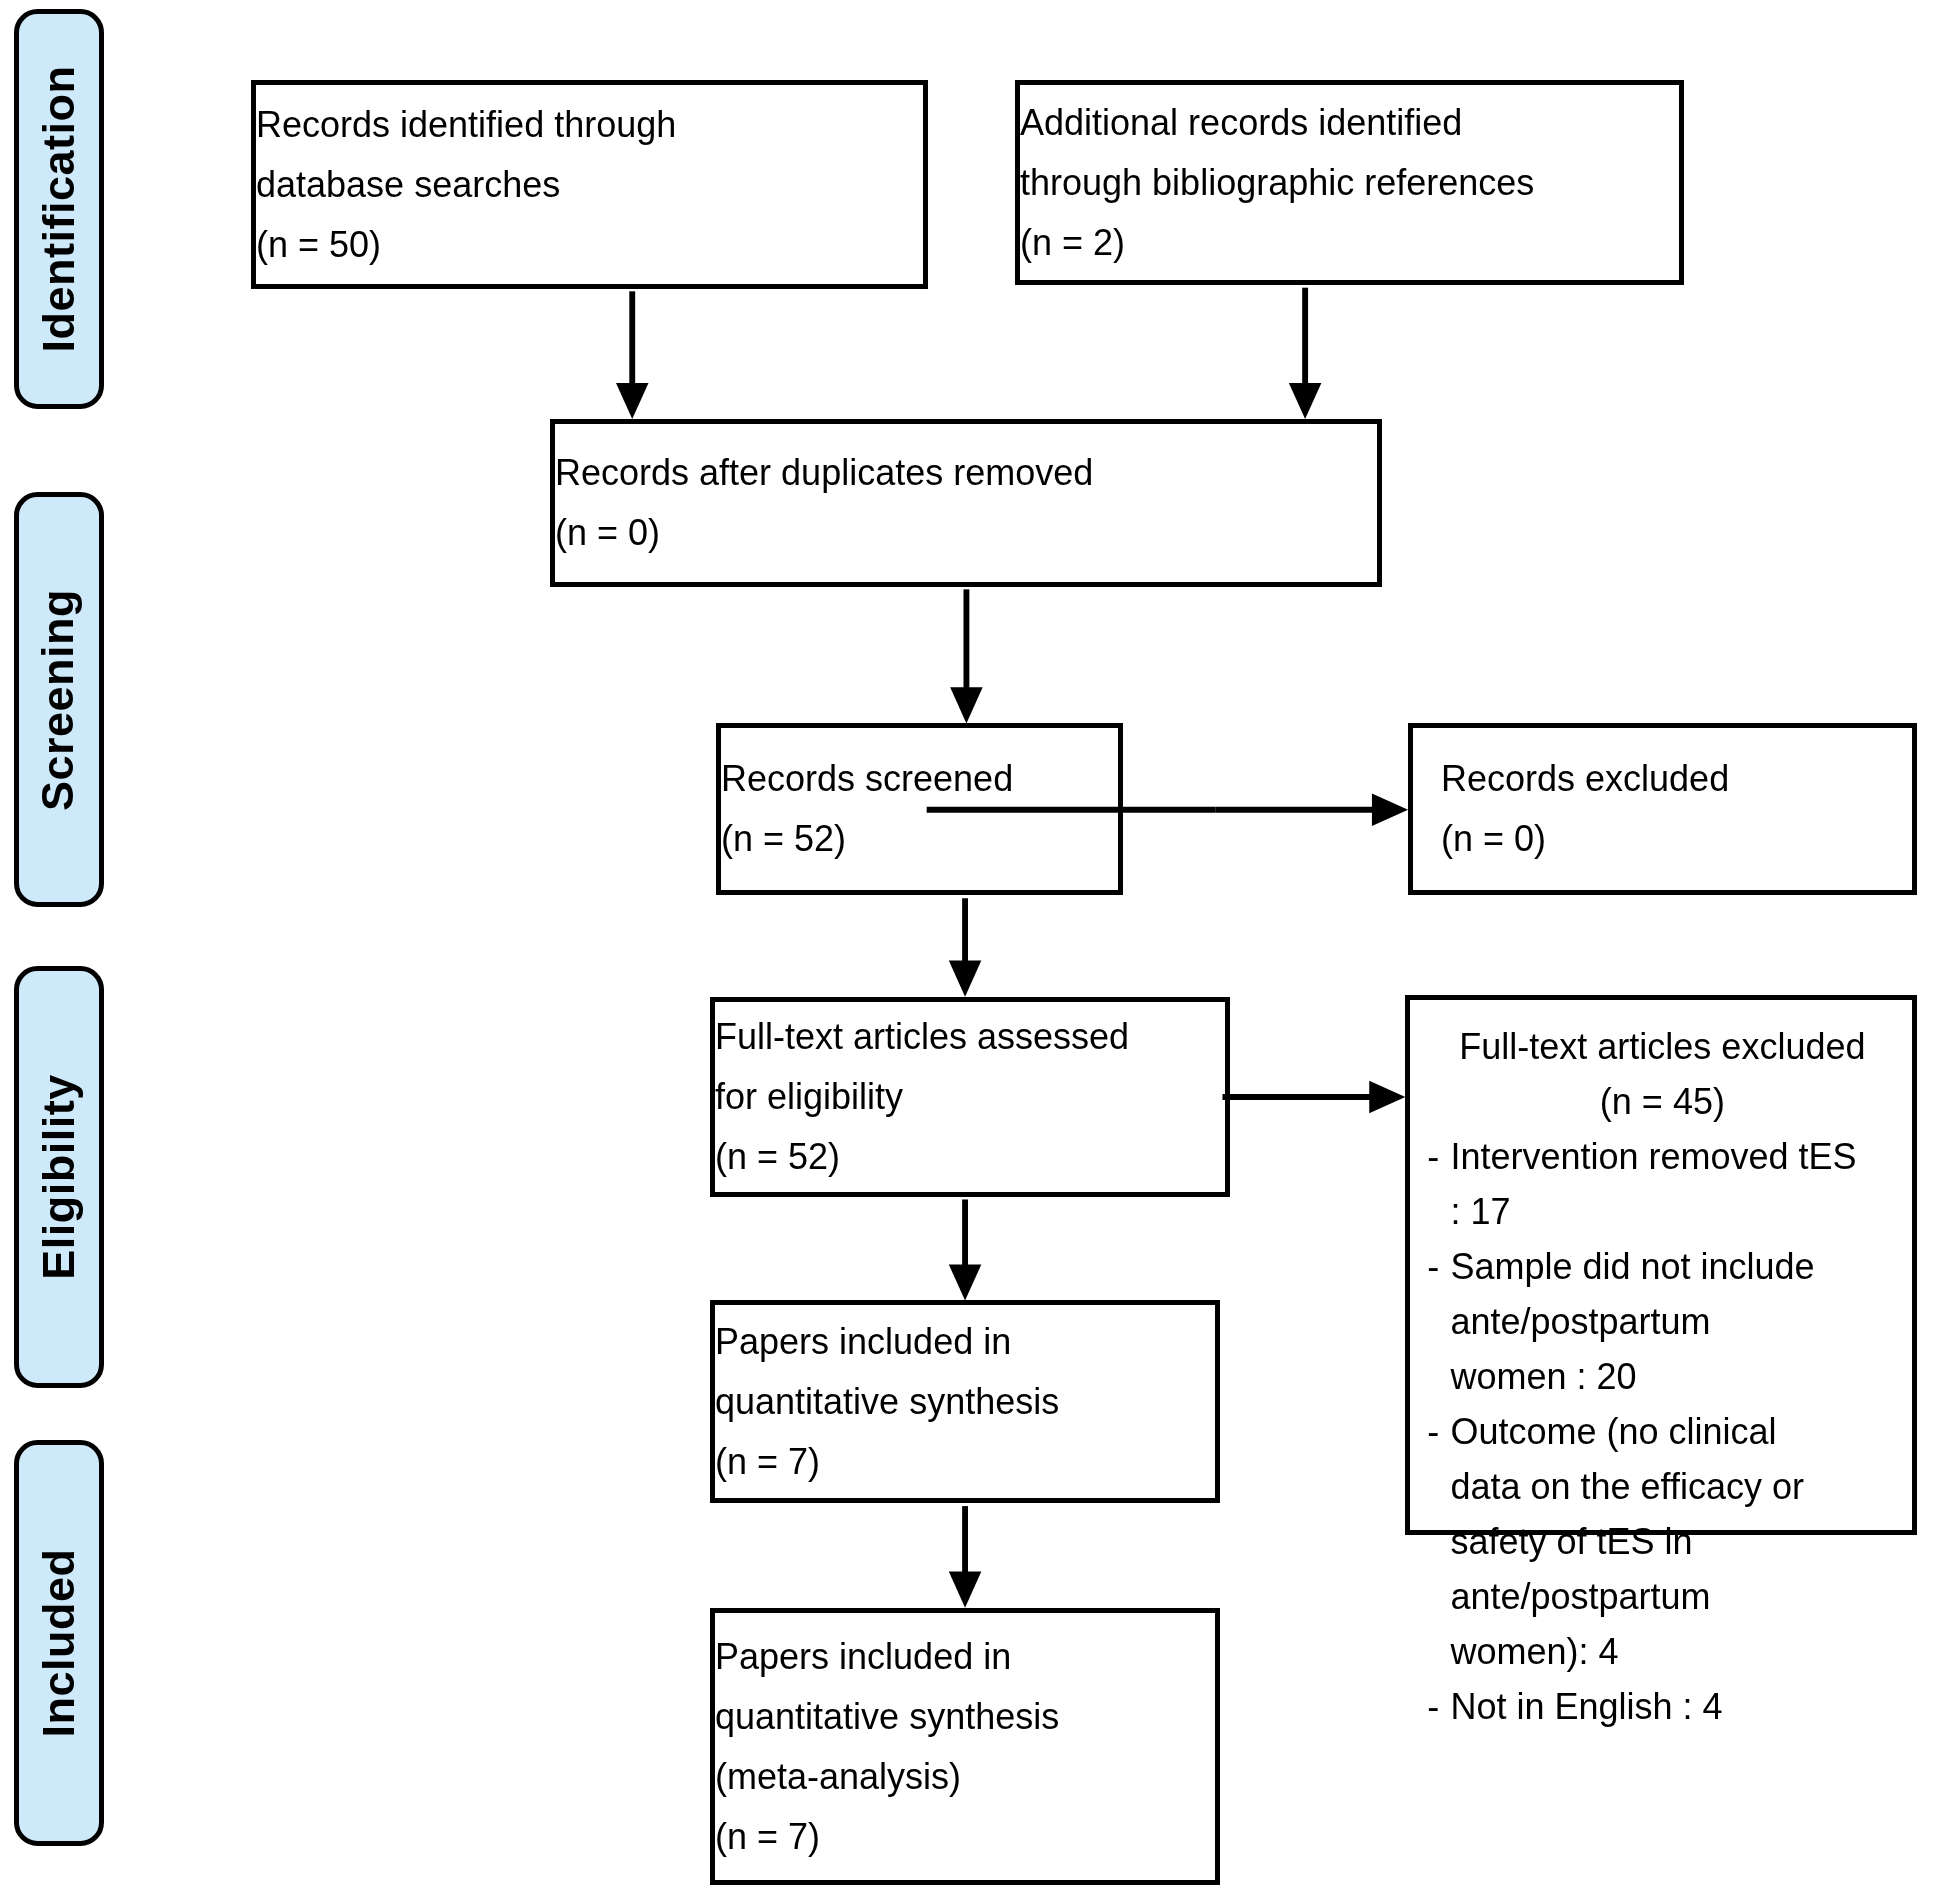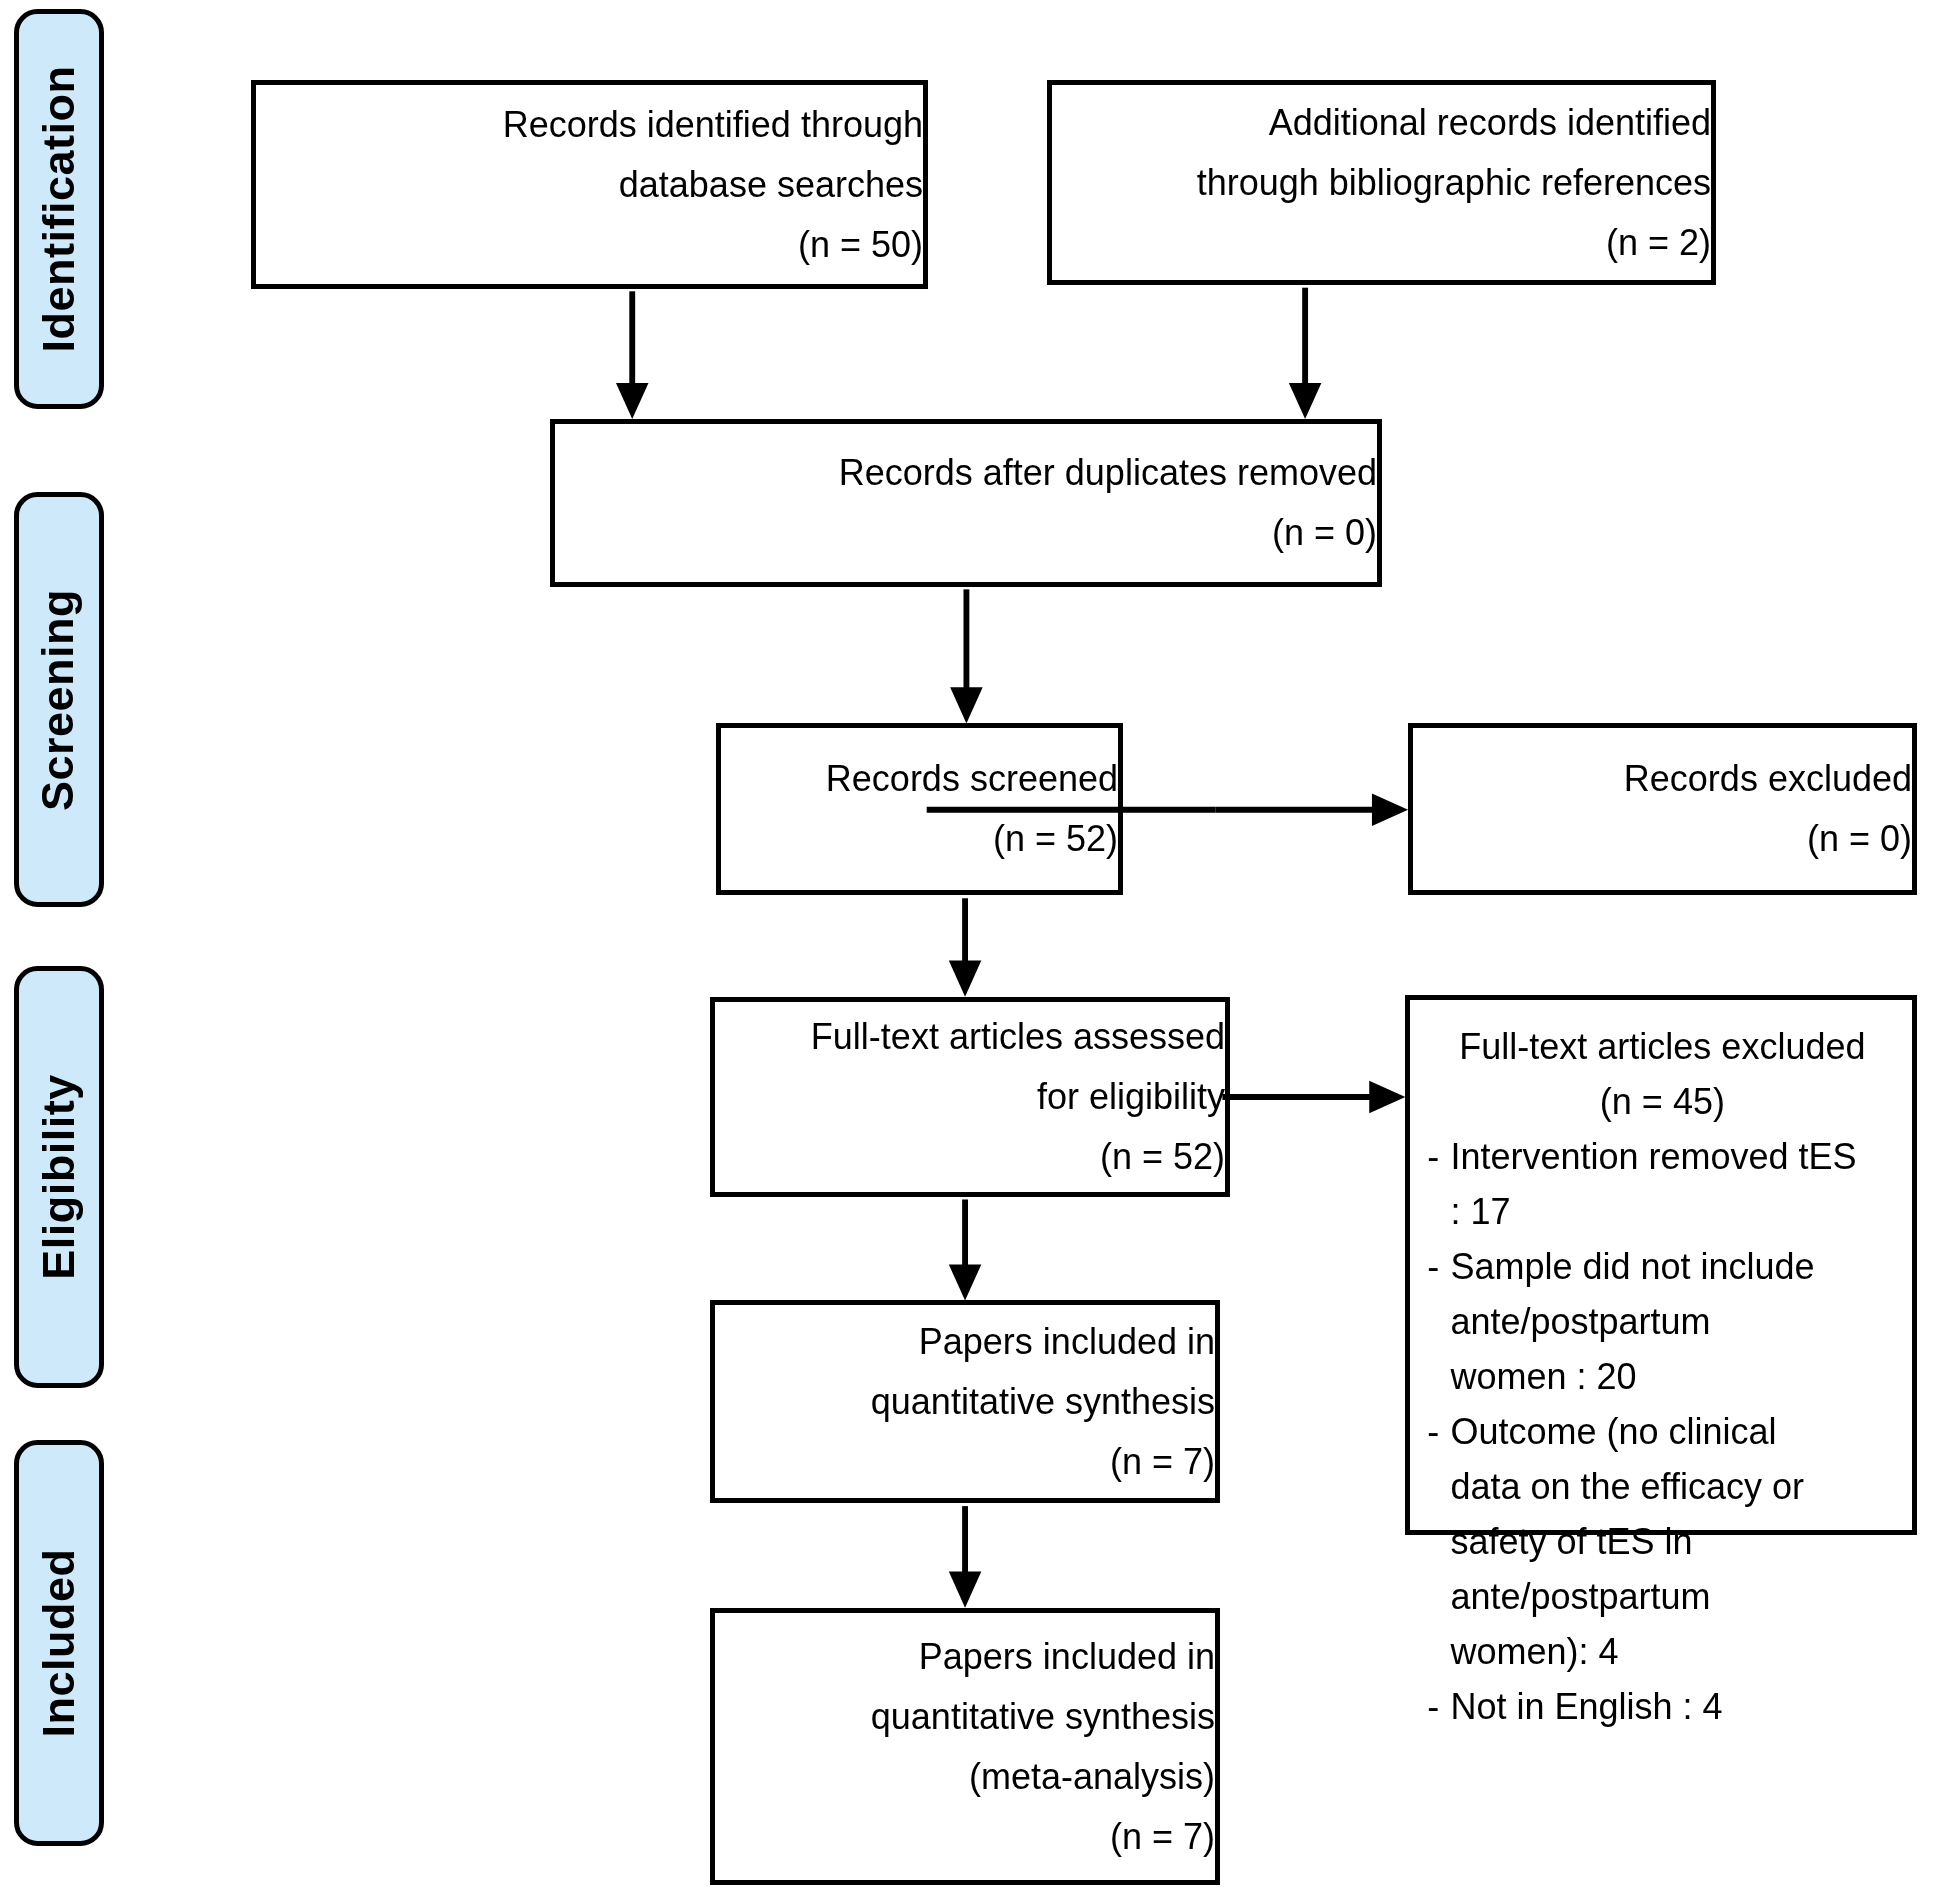--- a/index.html
+++ b/index.html
@@ -29,27 +29,27 @@
   #stage-eligibility{top:966px;height:422px;}
   #stage-included{top:1440px;height:406px;}
 
   
   .fbox{
     position:absolute;
     background:#ffffff;
     border:5.9px solid #000;
     box-sizing:border-box;
     display:flex;flex-direction:column;
-    align-items:flex-end;justify-content:center;
+    align-items:flex-start;justify-content:center;
     text-align:center;
     font-size:36px;line-height:60px;
   }
   .fbox .it, .it{}
   #box-records-identified{left:251px;top:80px;width:677px;height:209px;}
-  #box-additional-records{left:1015px;top:80px;width:669px;height:205px;margin-left:32px;}
+  #box-additional-records{left:1015px;top:80px;width:669px;height:205px;}
   #box-duplicates-removed{left:550px;top:419px;width:832px;height:168px;}
   #box-records-screened{left:716px;top:723px;width:407px;height:172px;}
   #box-records-excluded{left:1408px;top:723px;width:509px;height:172px;padding-left:28px;}
   #box-fulltext-assessed{left:710px;top:997px;width:520px;height:200px;}
   #box-qualitative{left:710px;top:1300px;width:510px;height:203px;}
   #box-quantitative{left:710px;top:1608px;width:510px;height:277px;}
 
   
   #box-fulltext-excluded{
     left:1405px;top:995px;width:512px;height:540px;

